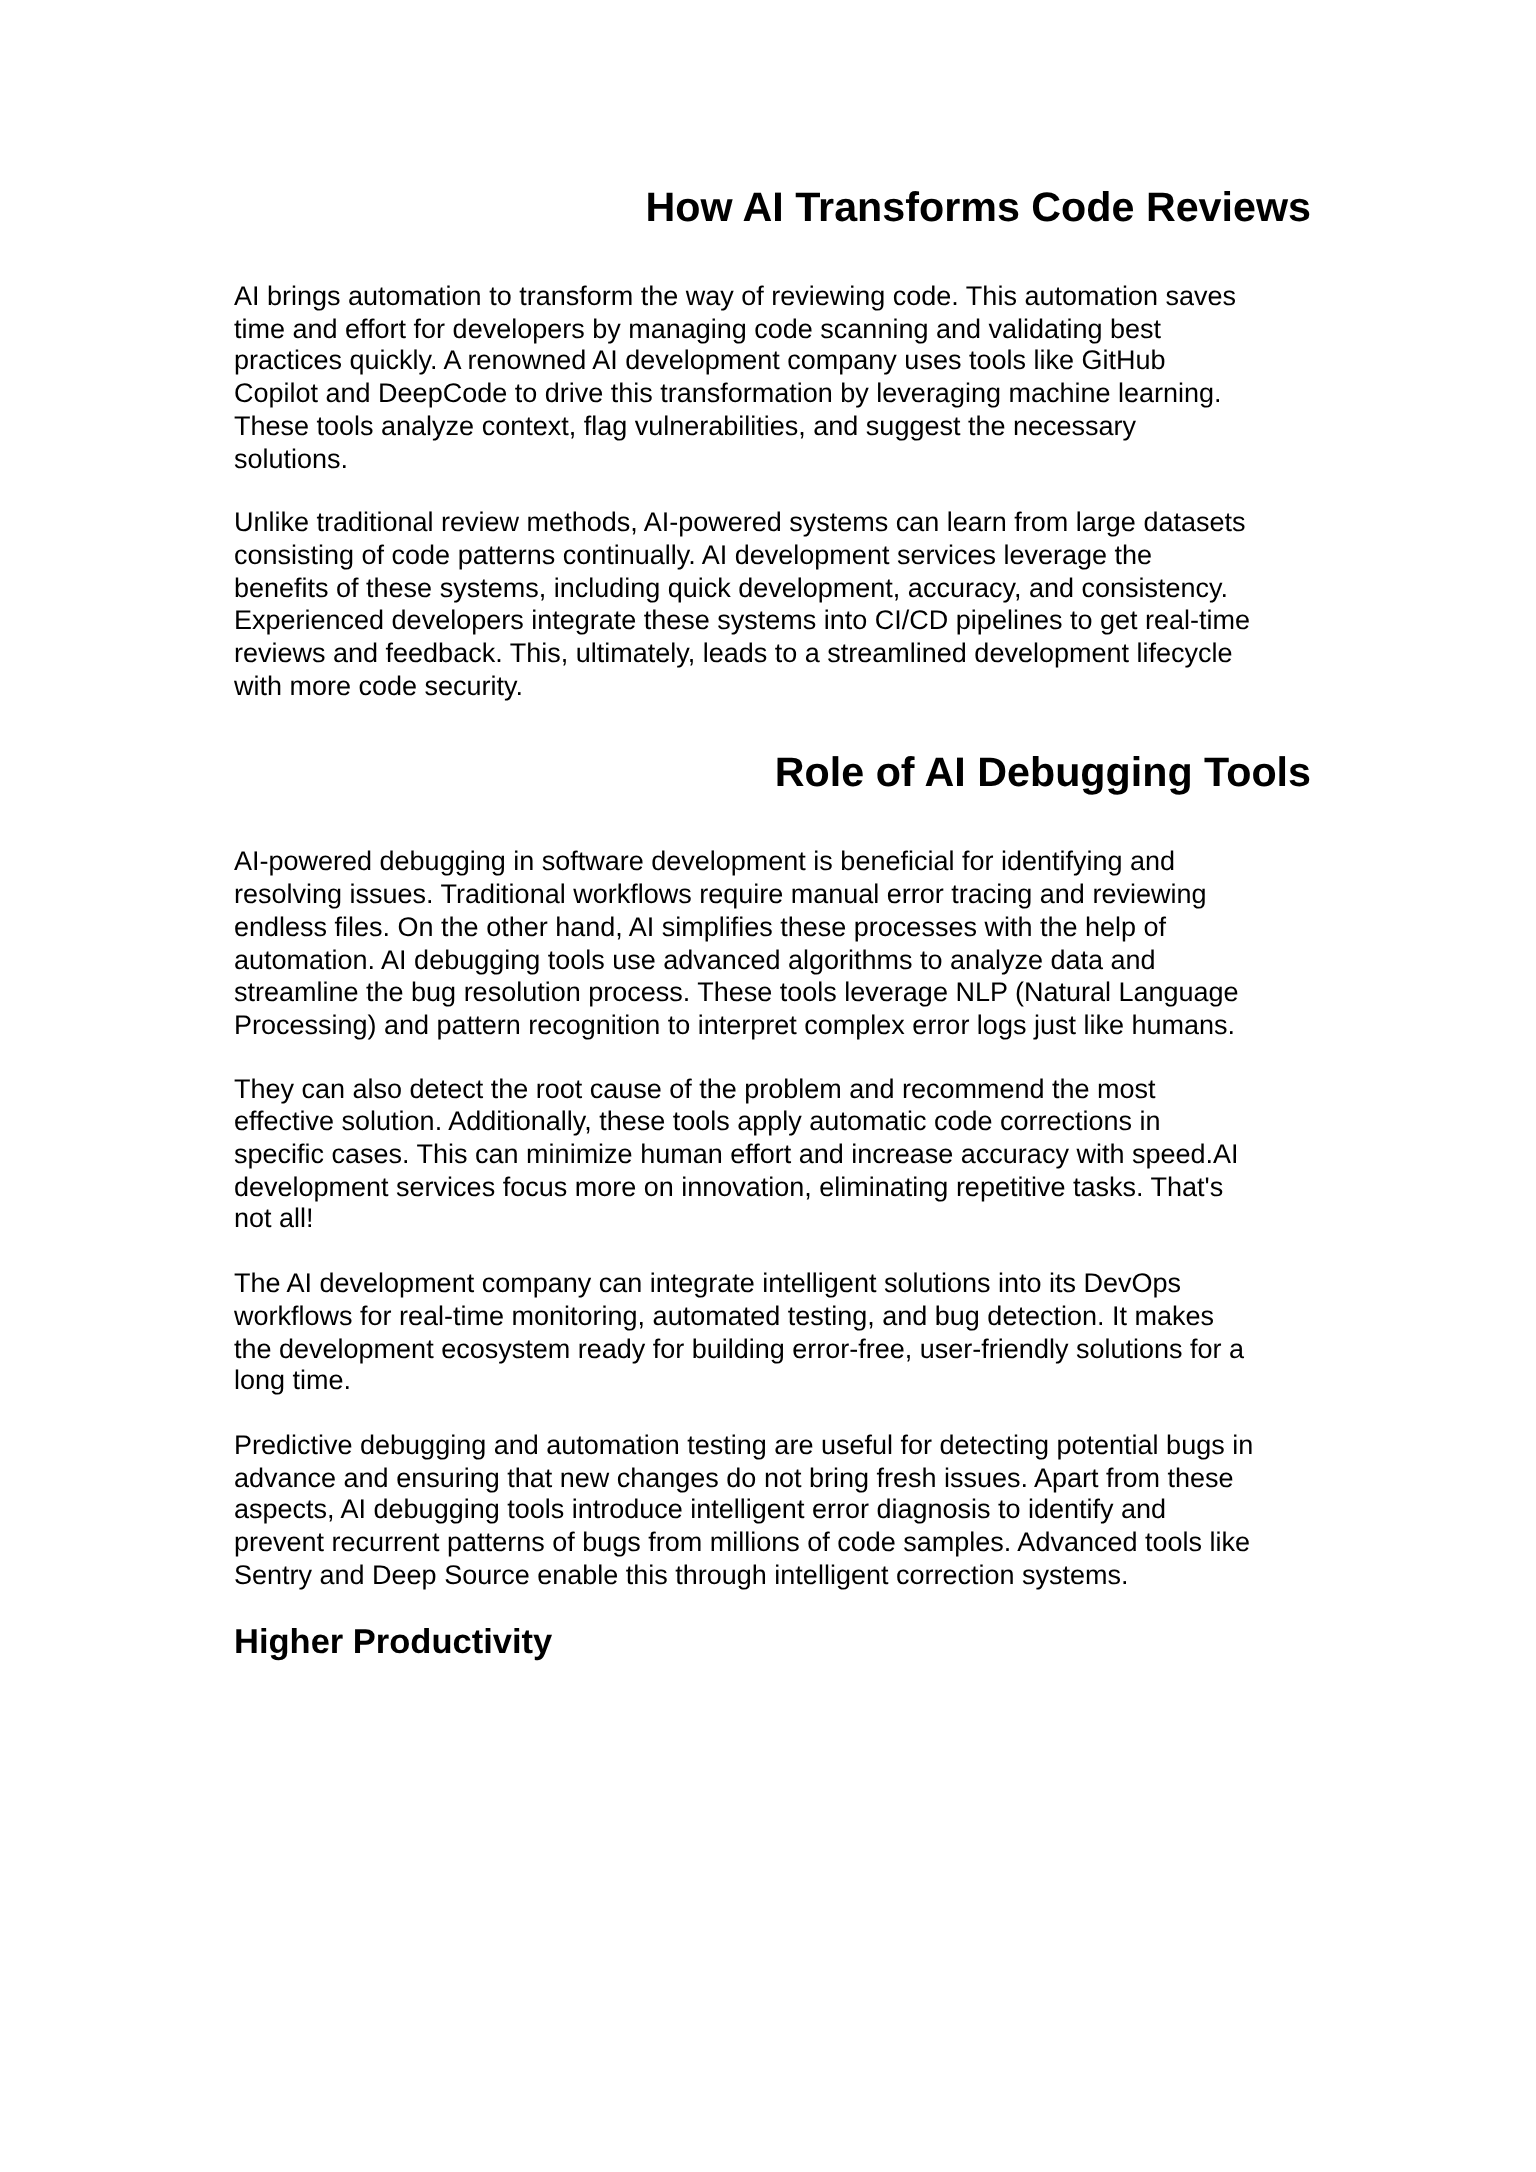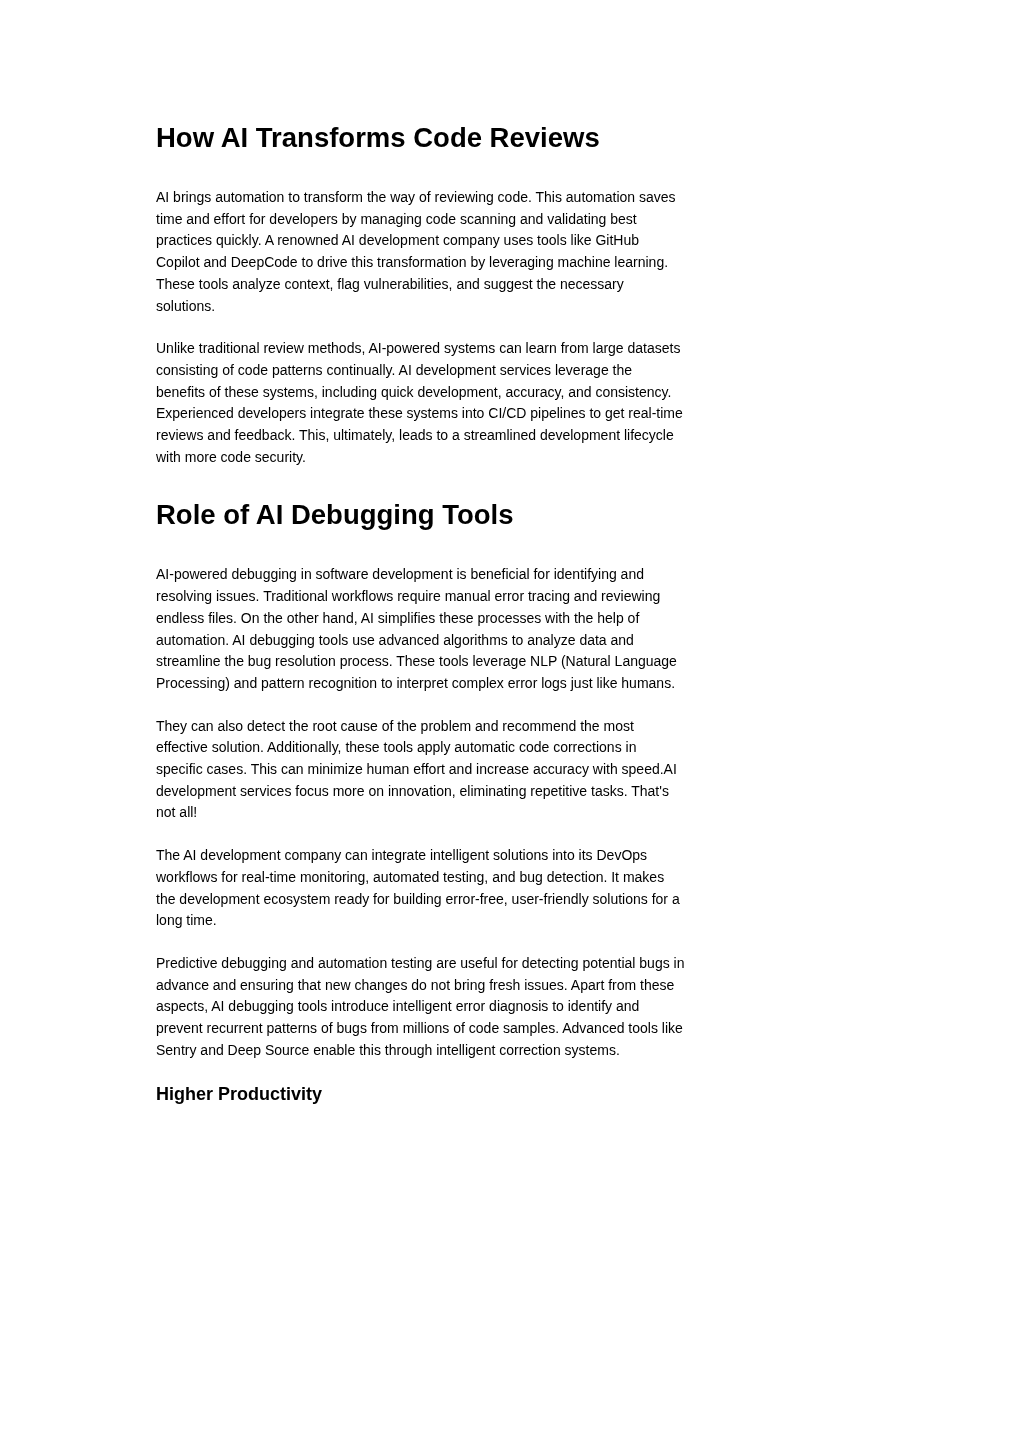--- a/index.html
+++ b/index.html
@@ -17,32 +17,33 @@
     font-family: "Liberation Sans", sans-serif;
     color: #000000;
     overflow: hidden;
   }
   .doc-heading {
     font-size: 27.5px;
     font-weight: bold;
     line-height: 32px;
     margin: 31px 0 33px 0;
     white-space: nowrap;
+    text-align: right;
   }
   .doc-heading.first {
     margin-top: 0;
   }
   .doc-para {
-    font-size: 14px;
+    font-size: 18px;
     line-height: 21.7px;
     margin: 0 0 21px 0;
     white-space: pre;
   }
   .doc-subheading {
-    font-size: 18px;
+    font-size: 23px;
     font-weight: bold;
     line-height: 22px;
     margin: 21px 0 0 0;
     white-space: nowrap;
   }
 </style>
 </head>
 <body>
 
 <div class="page">

